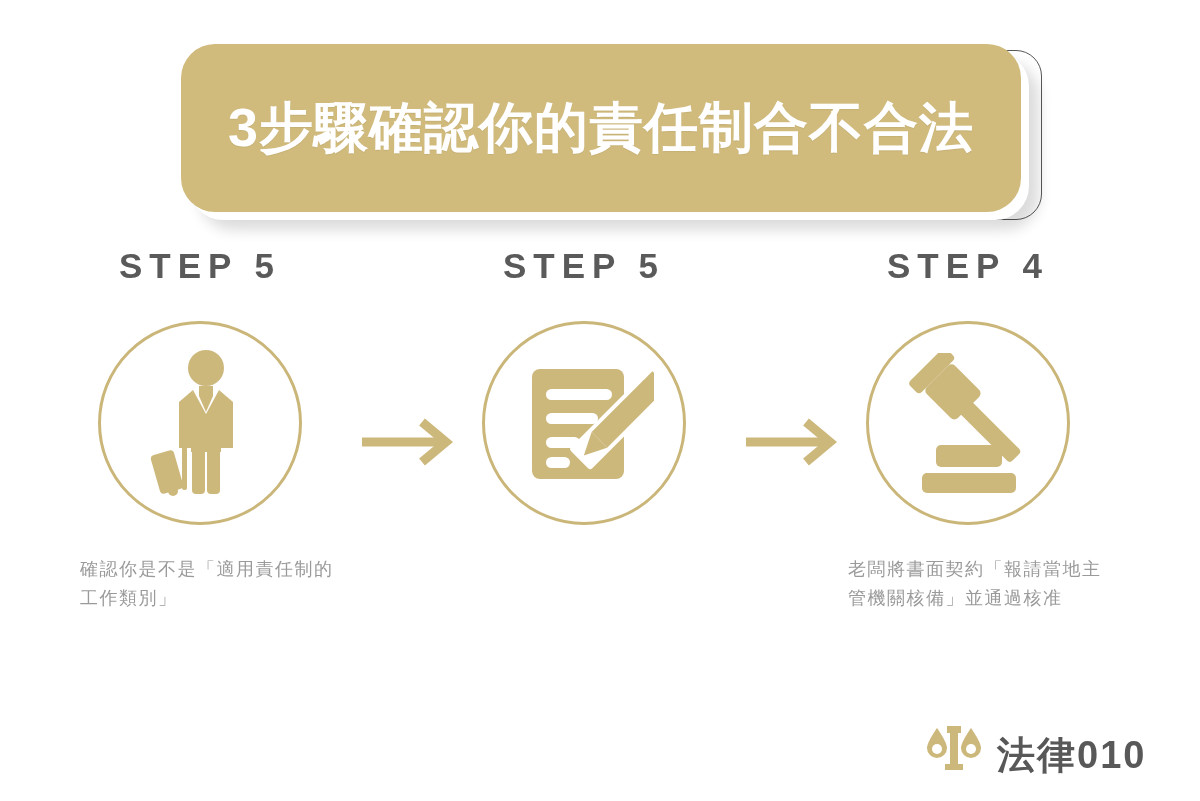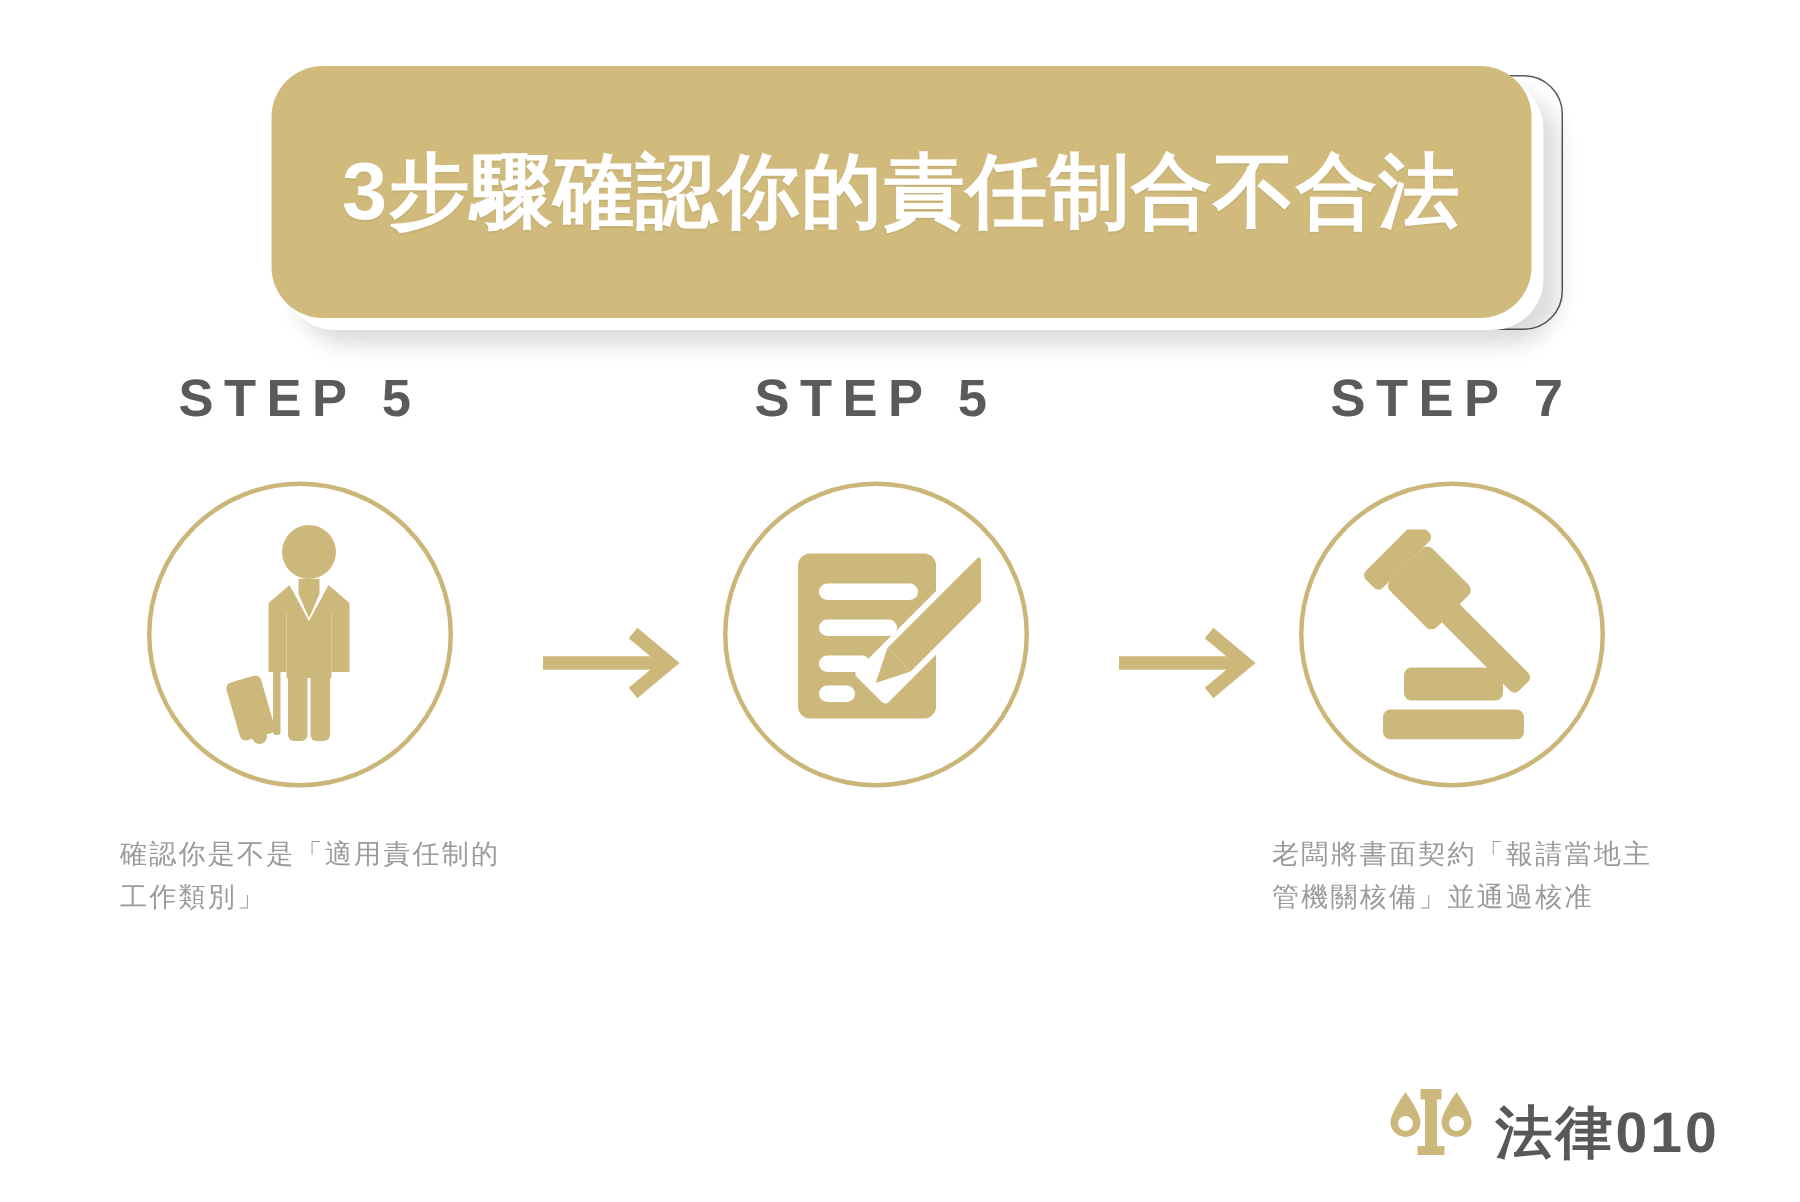--- a/index.html
+++ b/index.html
@@ -230,21 +230,21 @@
               <rect x="88" y="16" width="22" height="74" fill="#cdb87c"></rect>
               <rect x="88" y="4" width="22" height="14" fill="#cdb87c"></rect>
               <path d="M88 90 L99 112 L110 90 Z" fill="#cdb87c"></path>
             </g>
           </svg>
         </span>
       </div>
     </div>
 
     <div class="step step-3">
-      <div class="step-label">STEP 7</div>
+      <div class="step-label">STEP 4</div>
       <div class="circle">
         <span>
           <svg width="140" height="140" viewBox="0 0 140 140">
             <g fill="#cdb87c">
 
               <g transform="rotate(45 70 56)">
                 <rect x="62" y="48" width="76" height="17" rx="4"></rect>
               </g>
 
               <g transform="rotate(45 62 46)">

